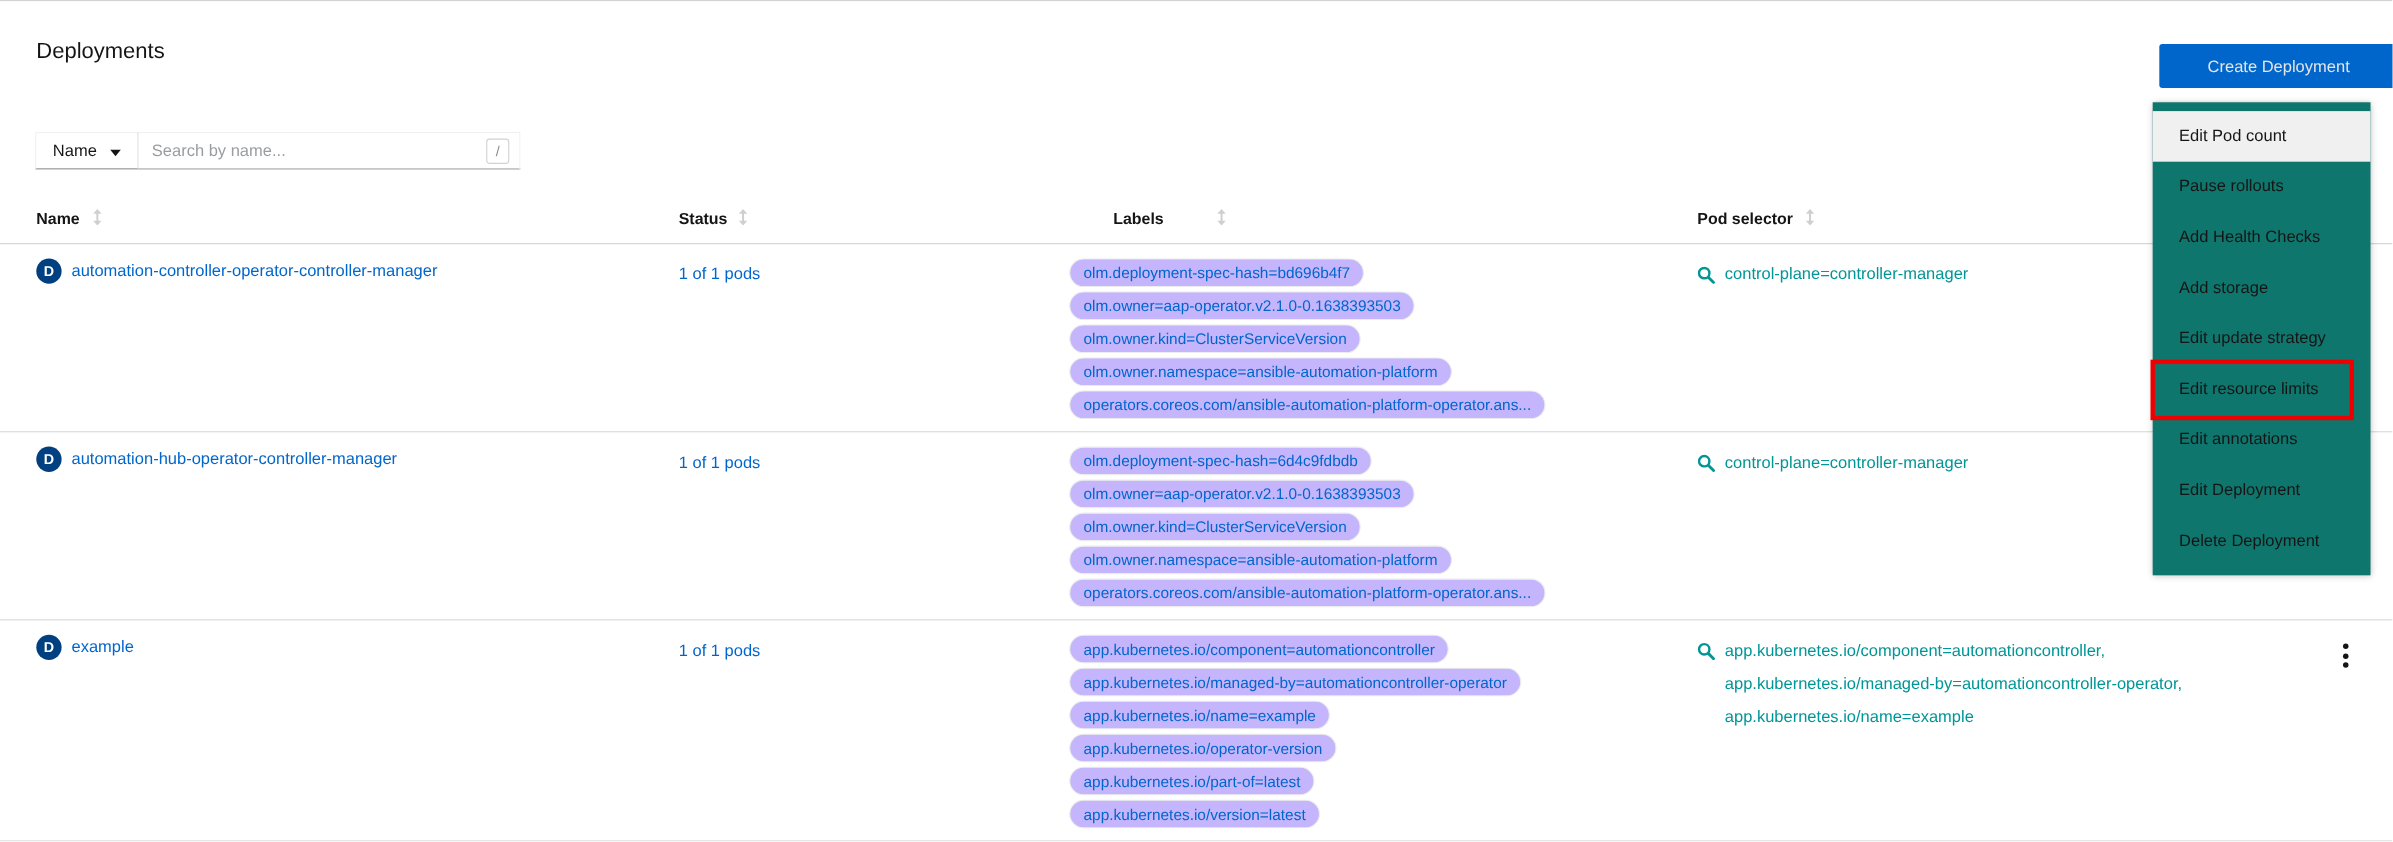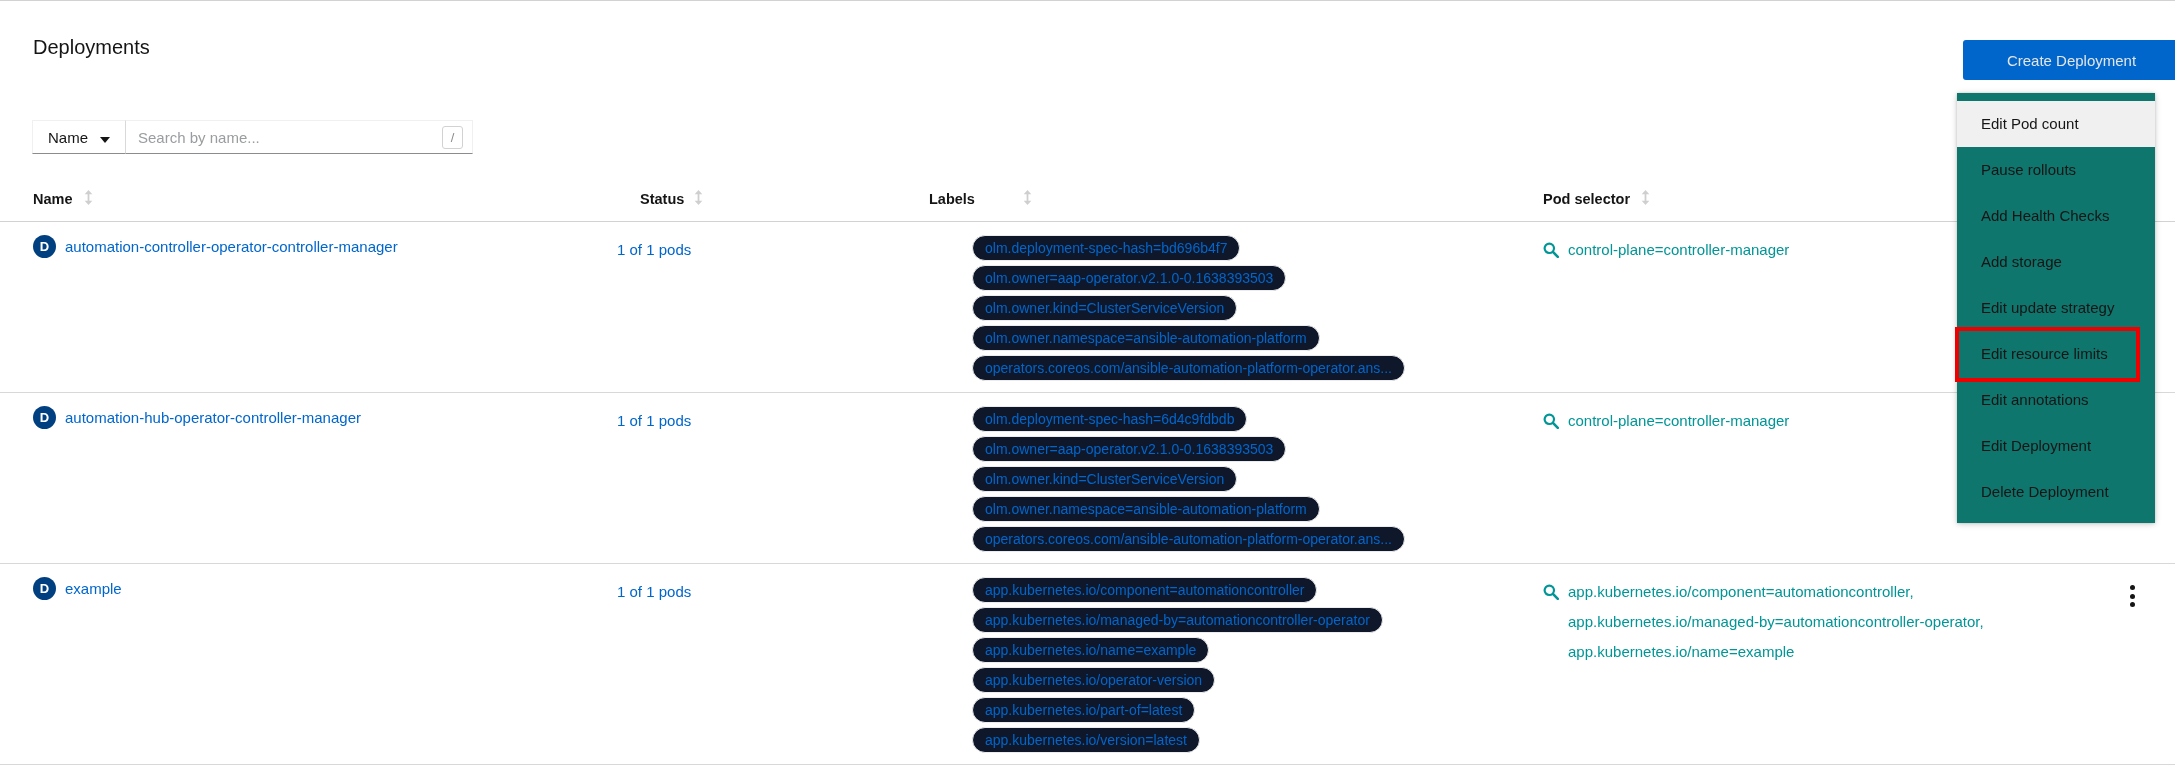--- a/index.html
+++ b/index.html
@@ -21,31 +21,31 @@
   .searchbox input::placeholder { color:#9a9da0; }
   .kbd { position:absolute; right:9px; top:5px; min-width:21px; height:23px; border:1px solid #d2d2d2;
     border-radius:3px; color:#8a8d90; font-size:13px; display:flex; align-items:center; justify-content:center; padding:0 5px; }
 
   .create-btn { position:absolute; left:1963px; top:40px; width:217px; height:40px; background:#0066cc;
     color:#e5e5e5; border:none; border-radius:3px; font-size:15px; font-family:"Liberation Sans", sans-serif; cursor:pointer; }
 
   
   .thead { position:absolute; top:185px; left:0; width:2175px; height:37px; border-bottom:1px solid #d2d2d2; }
   .th { position:absolute; top:5px; display:flex; align-items:center; gap:11px; font-size:14.5px; font-weight:700; cursor:pointer; }
-  .th-name { left:33px; } .th-status { left:640px;gap:10px; } .th-labels { left:929px;gap:48px; } .th-sel { left:1543px; }
+  .th-name { left:33px; } .th-status { left:617px;gap:10px; } .th-labels { left:1012px;gap:48px; } .th-sel { left:1543px; }
 
   .tbody { position:absolute; top:222px; left:0; width:2175px; }
   .row { position:relative; border-bottom:1px solid #d8d8d8; }
   .cell-name { position:absolute; left:33px; top:13px; display:flex; align-items:center; gap:9px; }
   .badge { width:23px; height:23px; border-radius:50%; background:#004080; color:#fff; font-size:13px;
     font-weight:700; display:flex; align-items:center; justify-content:center; flex:0 0 auto; }
   a.link { color:#0066cc; text-decoration:none; font-size:15px; cursor:pointer;text-align:right; }
   .cell-status { position:absolute; left:617px; top:13px; line-height:30px; }
   .cell-labels { position:absolute; left:972px; top:13px; display:flex; flex-direction:column; gap:4px; align-items:flex-start; }
-  .pill { background:#0f172a; border:1px solid #ececec; border-radius:14px; height:26px; line-height:24px;
+  .pill { background:#c4b5fd; border:1px solid #ececec; border-radius:14px; height:26px; line-height:24px;
     padding:0 12px; font-size:14px; color:#0066cc; white-space:nowrap; cursor:pointer; }
   .cell-sel { position:absolute; left:1543px; top:13px; display:flex; gap:9px; }
   .sel-icon { margin-top:7px; flex:0 0 auto; }
   .sel-line { color:#009596; font-size:15px; line-height:30px; white-space:nowrap; cursor:pointer; }
   .kebab-btn { position:absolute; left:2120px; top:17px; width:24px; height:30px; background:none; border:none;
     display:flex; flex-direction:column; align-items:center; justify-content:center; gap:3.5px; cursor:pointer; }
   .kebab-btn i { width:5px; height:5px; border-radius:50%; background:#151515; }
 
   
   .menu { position:absolute; left:1957px; top:93px; width:198px; background:#0f766e; padding:8px 0;

